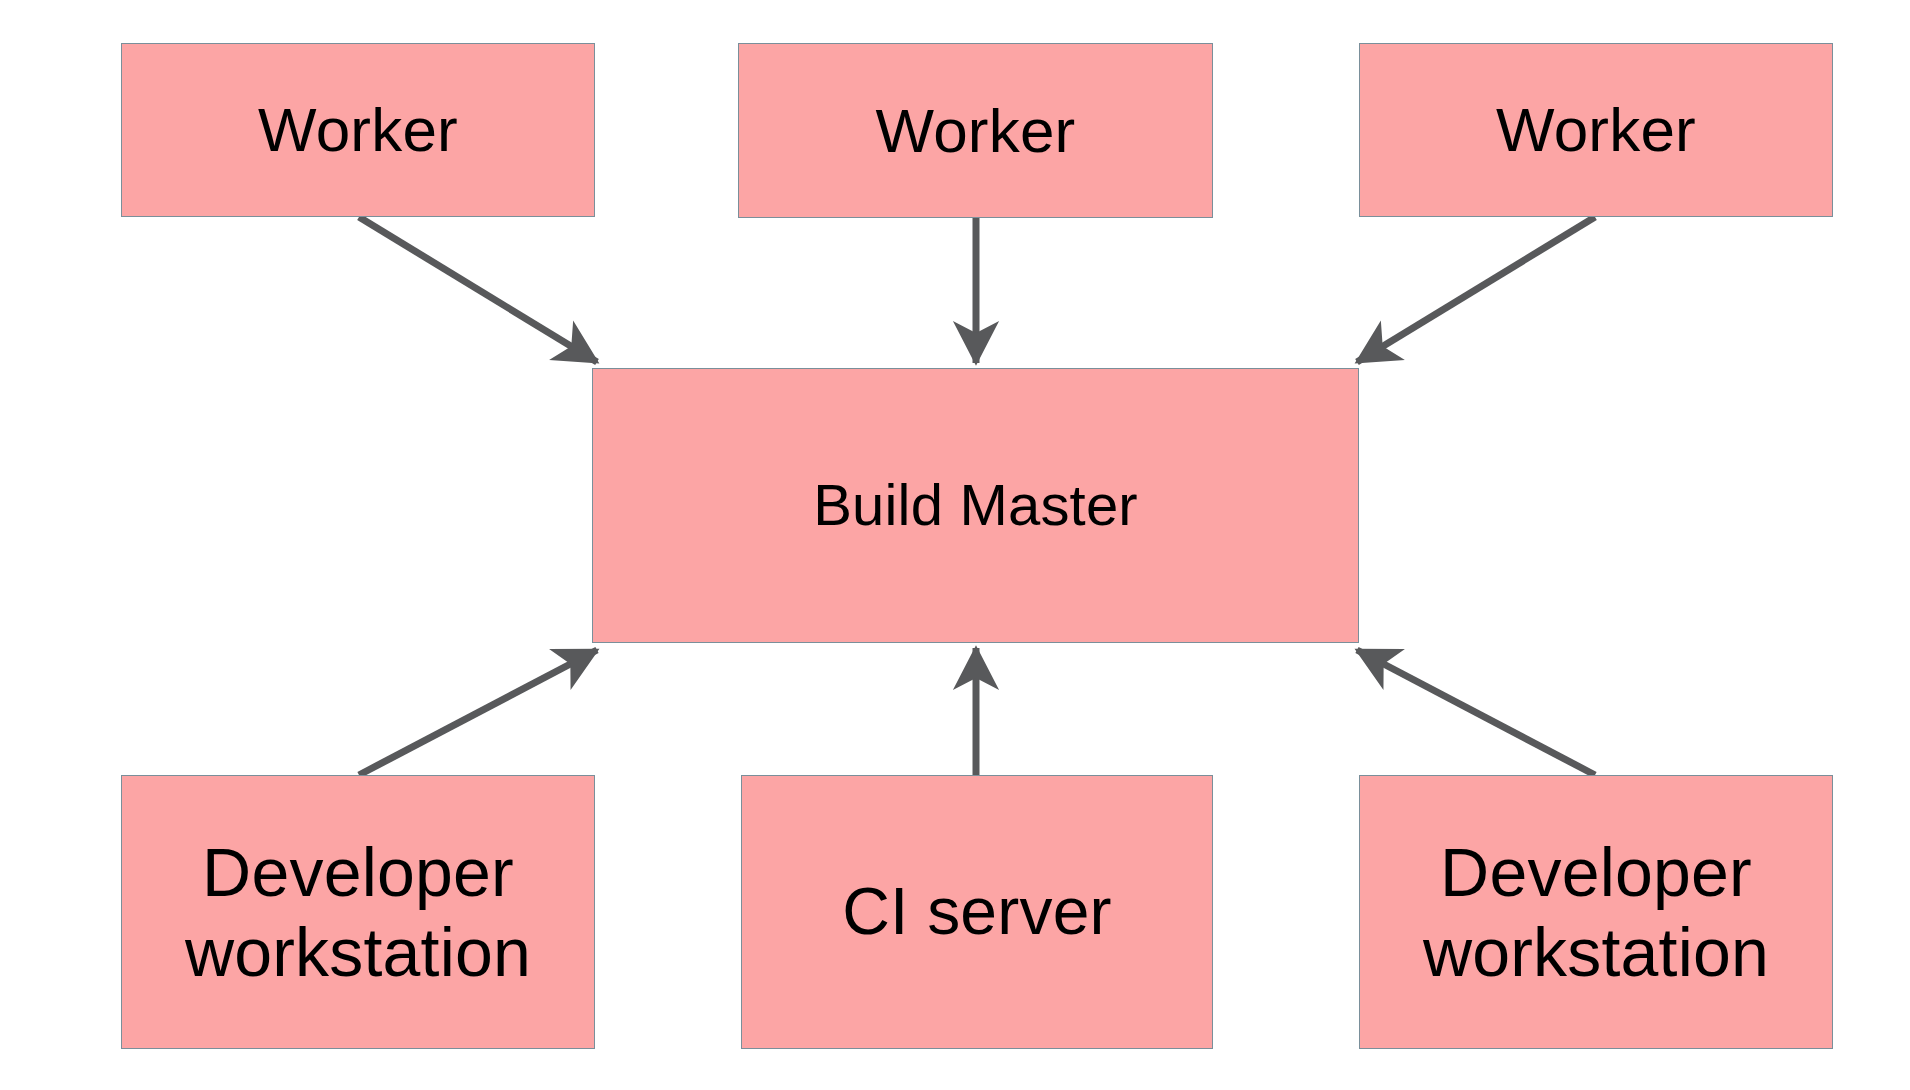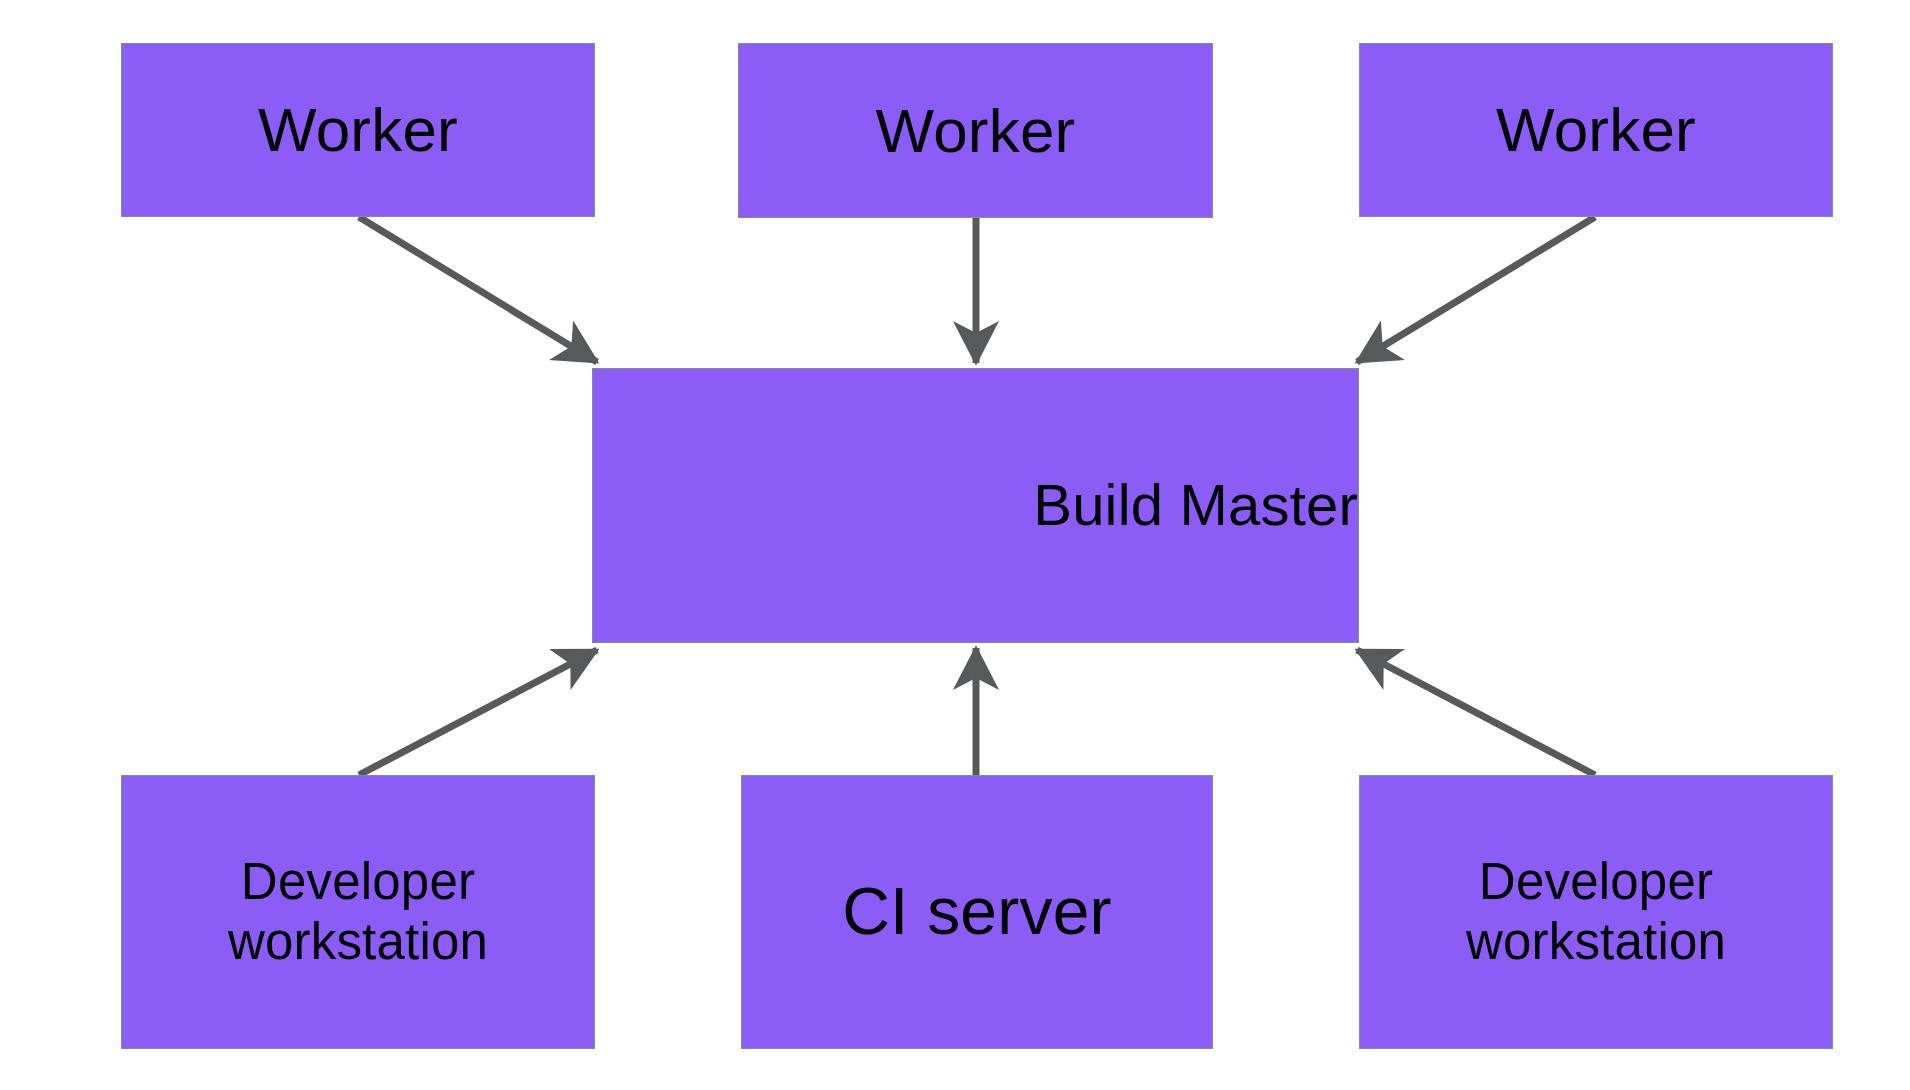--- a/index.html
+++ b/index.html
@@ -22,21 +22,21 @@
     position: absolute;
     left: 0;
     top: 0;
     width: 1910px;
     height: 1090px;
     pointer-events: none;
   }
   .node {
     position: absolute;
     box-sizing: border-box;
-    background: #8b5cf6;
+    background: #fca5a5;
     border: 1.6px solid #7a8f9a;
     display: flex;
     align-items: center;
     justify-content: center;
     text-align: center;
   }
   .node-label {
     color: #000000;
     font-weight: 400;
     line-height: 1.18;
@@ -45,29 +45,29 @@
   }
   
   #node-worker-1 { left: 121px; top: 43px; width: 474px; height: 174px; }
   #node-worker-2 { left: 738px; top: 43px; width: 475px; height: 175px; }
   #node-worker-3 { left: 1359px; top: 43px; width: 474px; height: 174px; }
   #node-worker-1 .node-label,
   #node-worker-2 .node-label,
   #node-worker-3 .node-label { font-size: 62px; }
 
   
-  #node-build-master { left: 592px; top: 368px; width: 767px; height: 275px; justify-content: flex-end; }
+  #node-build-master { left: 592px; top: 368px; width: 767px; height: 275px; }
   #node-build-master .node-label { font-size: 58px; }
 
   
   #node-dev-ws-1 { left: 121px; top: 775px; width: 474px; height: 274px; }
   #node-ci-server { left: 741px; top: 775px; width: 472px; height: 274px; }
   #node-dev-ws-2 { left: 1359px; top: 775px; width: 474px; height: 274px; }
   #node-dev-ws-1 .node-label,
-  #node-dev-ws-2 .node-label { font-size: 51px; }
+  #node-dev-ws-2 .node-label { font-size: 68px; }
   #node-ci-server .node-label { font-size: 66px; }
 </style>
 </head>
 <body>
 
 <div id="canvas">
 
   <svg class="edge-layer" viewBox="0 0 1910 1090" width="1910" height="1090" xmlns="http://www.w3.org/2000/svg" aria-hidden="true">
     <defs>
 

